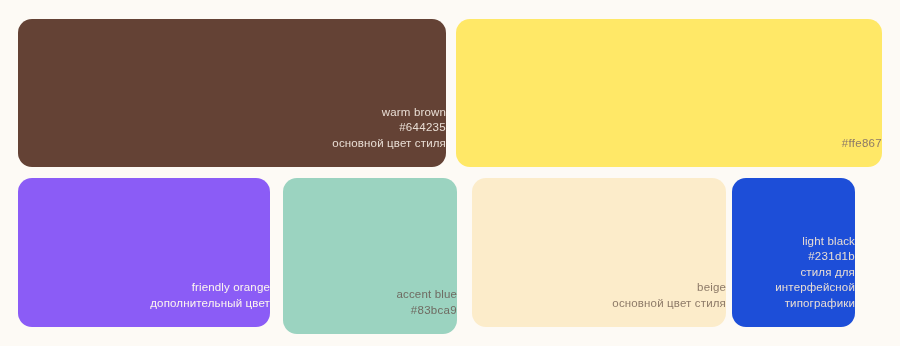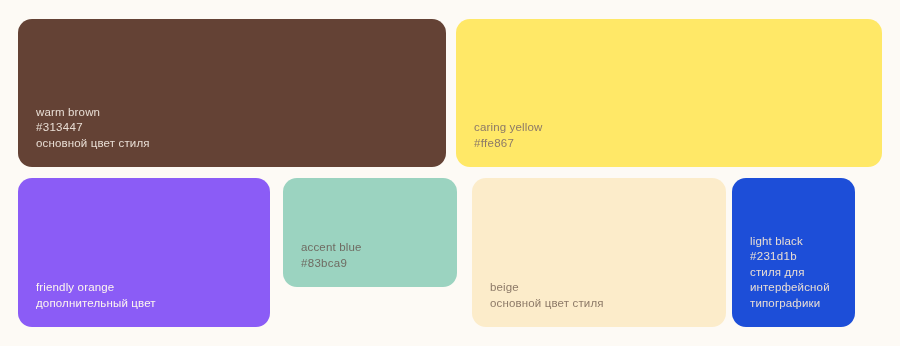--- a/index.html
+++ b/index.html
@@ -11,20 +11,21 @@
     height: 346px;
     background: #fdfaf5;
     font-family: "Liberation Sans", sans-serif;
     overflow: hidden;
   }
   .palette {
     position: relative;
     width: 900px;
     height: 346px;
     box-sizing: border-box;
+    text-align: right;
   }
   .swatch {
     position: absolute;
     border-radius: 14px;
     box-sizing: border-box;
     display: flex;
     flex-direction: column;
     justify-content: flex-end;
     overflow: hidden;
   }
@@ -57,21 +58,21 @@
   }
 
   
   #sw-friendly-orange {
     left: 18px;  top: 178px;
     width: 252px; height: 149px;
     background: #8b5cf6;
   }
   #sw-accent-blue {
     left: 283px; top: 178px;
-    width: 174px; height: 109px;
+    width: 174px; height: 156px;
     background: #9bd3c0;
   }
   #sw-beige {
     left: 472px; top: 178px;
     width: 254px; height: 149px;
     background: #fcecca;
   }
   #sw-light-black {
     left: 732px; top: 178px;
     width: 123px; height: 149px;
@@ -96,28 +97,27 @@
   .on-blue .swatch-role { color: #6f6b62; }
 </style>
 </head>
 <body style="background: rgb(253, 250, 245);">
 
 <div class="palette">
 
   <div class="swatch on-dark" id="sw-warm-brown">
     <div class="swatch-text">
       <span class="swatch-name">warm brown</span>
-      <span class="swatch-hex">#313447</span>
+      <span class="swatch-hex">#644235</span>
       <span class="swatch-role">основной цвет стиля</span>
     </div>
   </div>
 
   <div class="swatch on-light" id="sw-caring-yellow">
     <div class="swatch-text">
-      <span class="swatch-name">caring yellow</span>
       <span class="swatch-hex">#ffe867</span>
     </div>
   </div>
 
   <div class="swatch on-orange" id="sw-friendly-orange">
     <div class="swatch-text">
       <span class="swatch-name">friendly orange</span>
       <span class="swatch-role">дополнительный цвет</span>
     </div>
   </div>

